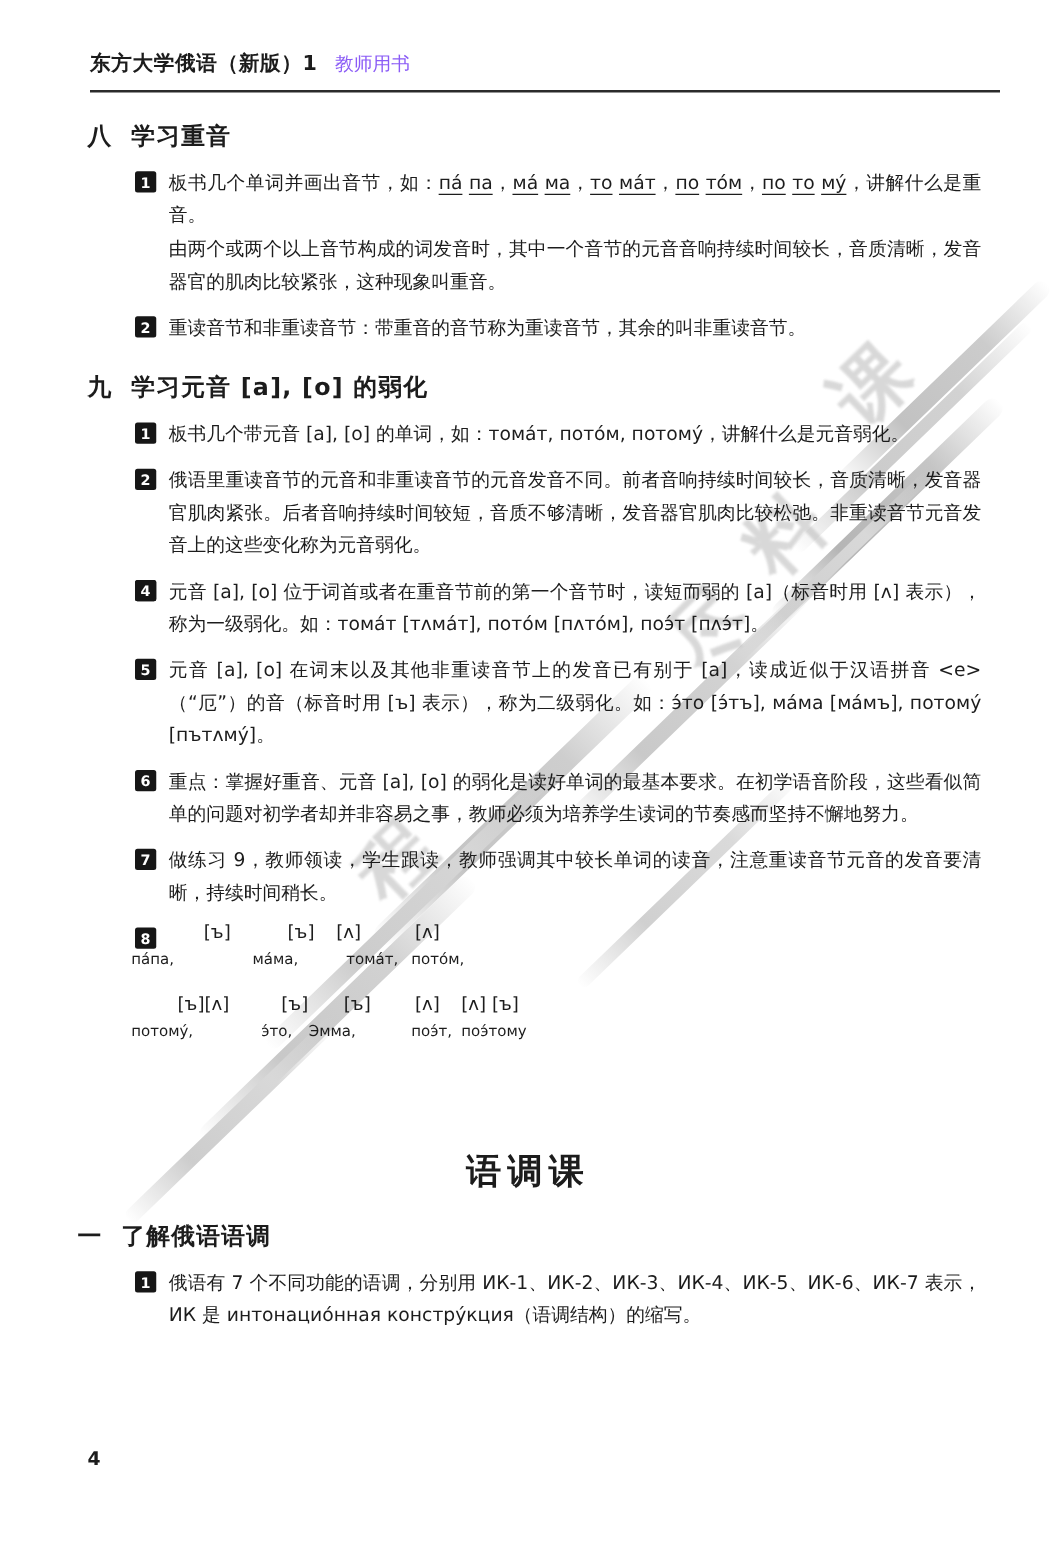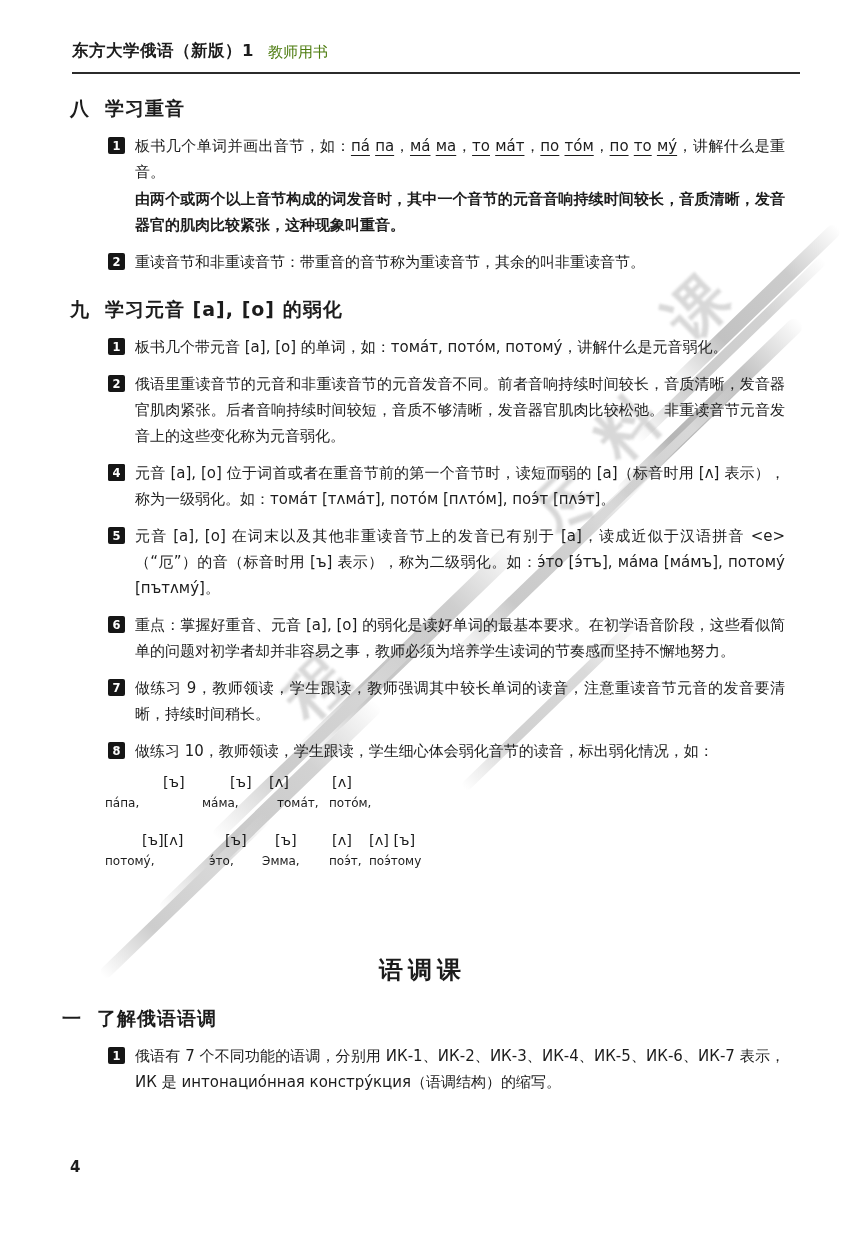--- a/index.html
+++ b/index.html
@@ -13,24 +13,24 @@
     font-family:"DejaVu Sans","Liberation Sans",sans-serif;
     overflow:hidden;
   }
   .content { position:relative; z-index:2; }
 
   
   .header {
     margin:40px 45px 0 72px;
     padding-bottom:10px;
     border-bottom:2px solid #2b2b2b;
-    display:flex; align-items:flex-end; gap:14px;
+    display:flex; align-items:center; gap:14px;
   }
   .header .book-title { font-weight:bold; font-size:16.5px; letter-spacing:.5px; }
-  .header .book-subtitle { font-size:15px; color:#4d7c0f; }
+  .header .book-subtitle { font-size:15px; color:#8b5cf6; }
 
   
   .sec-head {
     margin:22px 45px 0 70px;
     display:flex; align-items:baseline; gap:15px;
     font-weight:bold; font-size:19px; letter-spacing:1px;
   }
   .sec-head .sec-num { font-weight:bold; }
 
   
@@ -38,33 +38,33 @@
   .item { position:relative; padding-left:27px; margin-top:11px; max-width:677px; }
   .badge {
     position:absolute; left:0; top:4px;
     width:17px; height:17px;
     background:#161616; color:#ffffff;
     font-size:11.5px; font-weight:bold;
     display:flex; align-items:center; justify-content:center;
     border-radius:2px;
   }
   .step-text { font-size:15px; line-height:26px; text-align:justify; }
-  .step-extra { font-size:15px; line-height:26px; text-align:justify; margin-top:1px;font-weight:bold; }
+  .step-extra { font-size:15px; line-height:26px; text-align:justify; margin-top:1px; }
   .u { text-decoration:underline; text-underline-offset:3.5px; }
 
   
   .ex-block { margin-left:-30px; margin-top:8px; }
   .ex-row { margin-top:10px; }
   .ann-line { position:relative; height:22px; font-size:14.5px; }
   .word-line { position:relative; height:26px; font-size:12px; }
   .ann-line span, .word-line span { position:absolute; white-space:pre; }
 
   
   .title-block { margin-top:74px; text-align:center; }
-  .title-cn { font-size:24px; font-weight:bold; letter-spacing:5px; }
+  .title-cn { font-size:28px; font-weight:bold; letter-spacing:5px; }
   .title-ru { font-size:23px; font-weight:bold; margin-top:6px; letter-spacing:.5px; }
 
   .sec-head.intonation-head { margin-top:20px; margin-left:62px; }
 
   
   .page-number {
     position:absolute; left:70px; top:1158px;
     font-size:15px; font-weight:bold; z-index:2;
   }
 
@@ -169,21 +169,20 @@
       <div class="item">
         <span class="badge">6</span>
         <div class="step-text">重点：掌握好重音、元音 [a], [o] 的弱化是读好单词的最基本要求。在初学语音阶段，这些看似简单的问题对初学者却并非容易之事，教师必须为培养学生读词的节奏感而坚持不懈地努力。</div>
       </div>
       <div class="item">
         <span class="badge">7</span>
         <div class="step-text">做练习 9，教师领读，学生跟读，教师强调其中较长单词的读音，注意重读音节元音的发音要清晰，持续时间稍长。</div>
       </div>
       <div class="item">
         <span class="badge">8</span>
-        <div class="step-text">做练习 10，教师领读，学生跟读，学生细心体会弱化音节的读音，标出弱化情况，如：</div>
 
         <div class="ex-block">
           <div class="ex-row">
             <div class="ann-line">
               <span style="left:58px">[ъ]</span>
               <span style="left:125px">[ъ]</span>
               <span style="left:164px">[ʌ]</span>
               <span style="left:227px">[ʌ]</span>
             </div>
             <div class="word-line">
@@ -197,21 +196,21 @@
             <div class="ann-line">
               <span style="left:37px">[ъ][ʌ]</span>
               <span style="left:120px">[ъ]</span>
               <span style="left:170px">[ъ]</span>
               <span style="left:227px">[ʌ]</span>
               <span style="left:264px">[ʌ] [ъ]</span>
             </div>
             <div class="word-line">
               <span style="left:0">потому́,</span>
               <span style="left:104px">э́то,</span>
-              <span style="left:157px">Эмма,</span>
+              <span style="left:142px">Эмма,</span>
               <span style="left:224px">поэ́т,</span>
               <span style="left:264px">поэ́тому</span>
             </div>
           </div>
         </div>
       </div>
     </div>
 
     <div class="title-block">
       <div class="title-cn">语调课</div>

